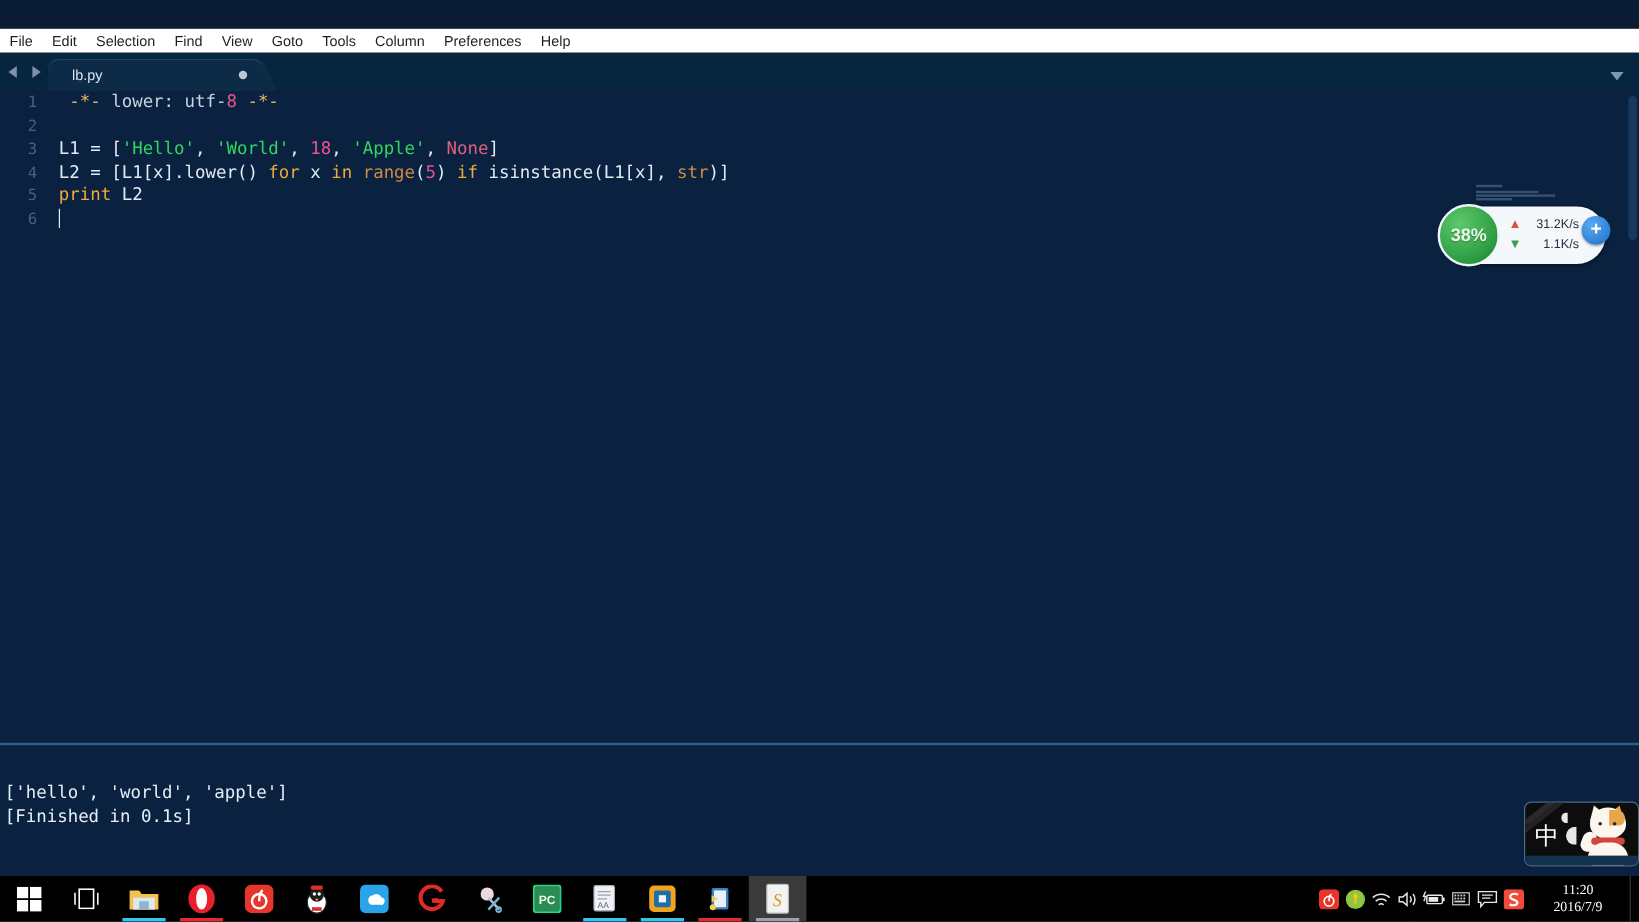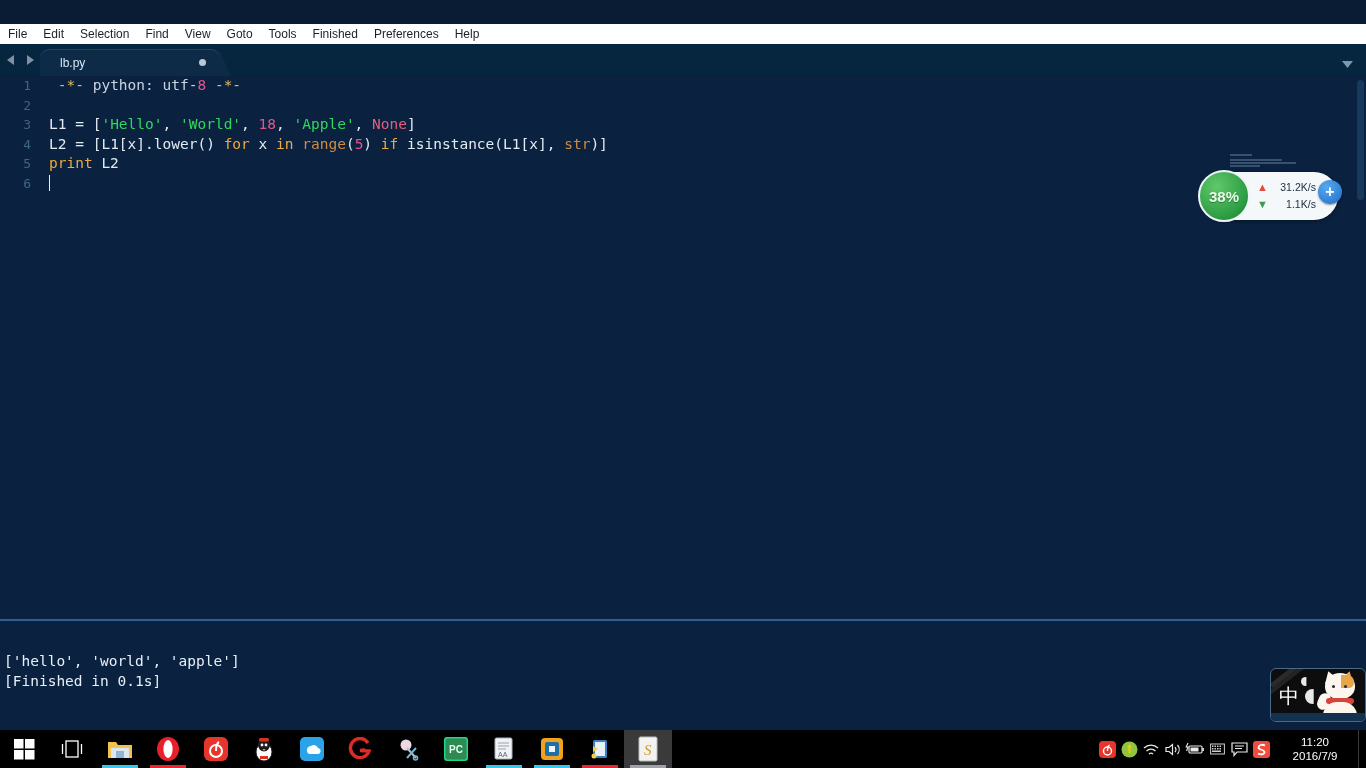--- a/index.html
+++ b/index.html
@@ -201,21 +201,21 @@
   .tb-item {
     position: relative; width: 48px; height: 38px;
     display: flex; align-items: center; justify-content: center;
   }
   .tb-item.active { background: #3a3a3a; }
   .tb-under {
     position: absolute; left: 6px; bottom: 0; width: 36px; height: 3px;
   }
   .tray {
     position: absolute; right: 0; top: 0; height: 38px;
-    display: flex; align-items: center;
+    display: flex; align-items: center; font-family: Liberation Serif, serif;
   }
   .tray-ico { width: 22px; height: 38px; display: flex; align-items: center; justify-content: center; }
   .clock {
     width: 86px; height: 38px; color: #ffffff; font-size: 11.5px;
     display: flex; flex-direction: column; align-items: center; justify-content: center;
     line-height: 14px;
   }
   .show-desktop { width: 8px; height: 38px; border-left: 1px solid #3a3a3a; }
 
   
@@ -295,21 +295,21 @@
 
 
   <div class="menubar">
     <div class="menu-item">File</div>
     <div class="menu-item">Edit</div>
     <div class="menu-item">Selection</div>
     <div class="menu-item">Find</div>
     <div class="menu-item">View</div>
     <div class="menu-item">Goto</div>
     <div class="menu-item">Tools</div>
-    <div class="menu-item">Finished</div>
+    <div class="menu-item">Column</div>
     <div class="menu-item">Preferences</div>
     <div class="menu-item">Help</div>
   </div>
 
   <div class="sublime">
 
     <div class="tabbar">
       <div class="tab-navs">
         <span>
           <svg class="nav-arrow" viewBox="0 0 13 14">
@@ -331,21 +331,21 @@
             <polygon points="1,2 12,2 6.5,9" fill="#8296aa"></polygon>
           </svg>
       </span>
     </div>
 
     <div class="editor">
       <div class="code-area">
 
         <div class="code-line">
           <span class="gutter">1</span>
-          <span class="code-text"><span class="c-plain"> </span><span class="c-punct-gold">-*-</span><span class="c-comment"> python: utf-</span><span class="c-num">8</span><span class="c-comment"> </span><span class="c-punct-gold">-*-</span></span>
+          <span class="code-text"><span class="c-plain"> </span><span class="c-punct-gold">-*-</span><span class="c-comment"> lower: utf-</span><span class="c-num">8</span><span class="c-comment"> </span><span class="c-punct-gold">-*-</span></span>
         </div>
 
         <div class="code-line">
           <span class="gutter">2</span>
           <span class="code-text"></span>
         </div>
 
         <div class="code-line">
           <span class="gutter">3</span>
           <span class="code-text"><span class="c-plain">L1</span><span class="c-op"> = </span><span class="c-plain">[</span><span class="c-str">'Hello'</span><span class="c-plain">, </span><span class="c-str">'World'</span><span class="c-plain">, </span><span class="c-num">18</span><span class="c-plain">, </span><span class="c-str">'Apple'</span><span class="c-plain">, </span><span class="c-none">None</span><span class="c-plain">]</span></span>

